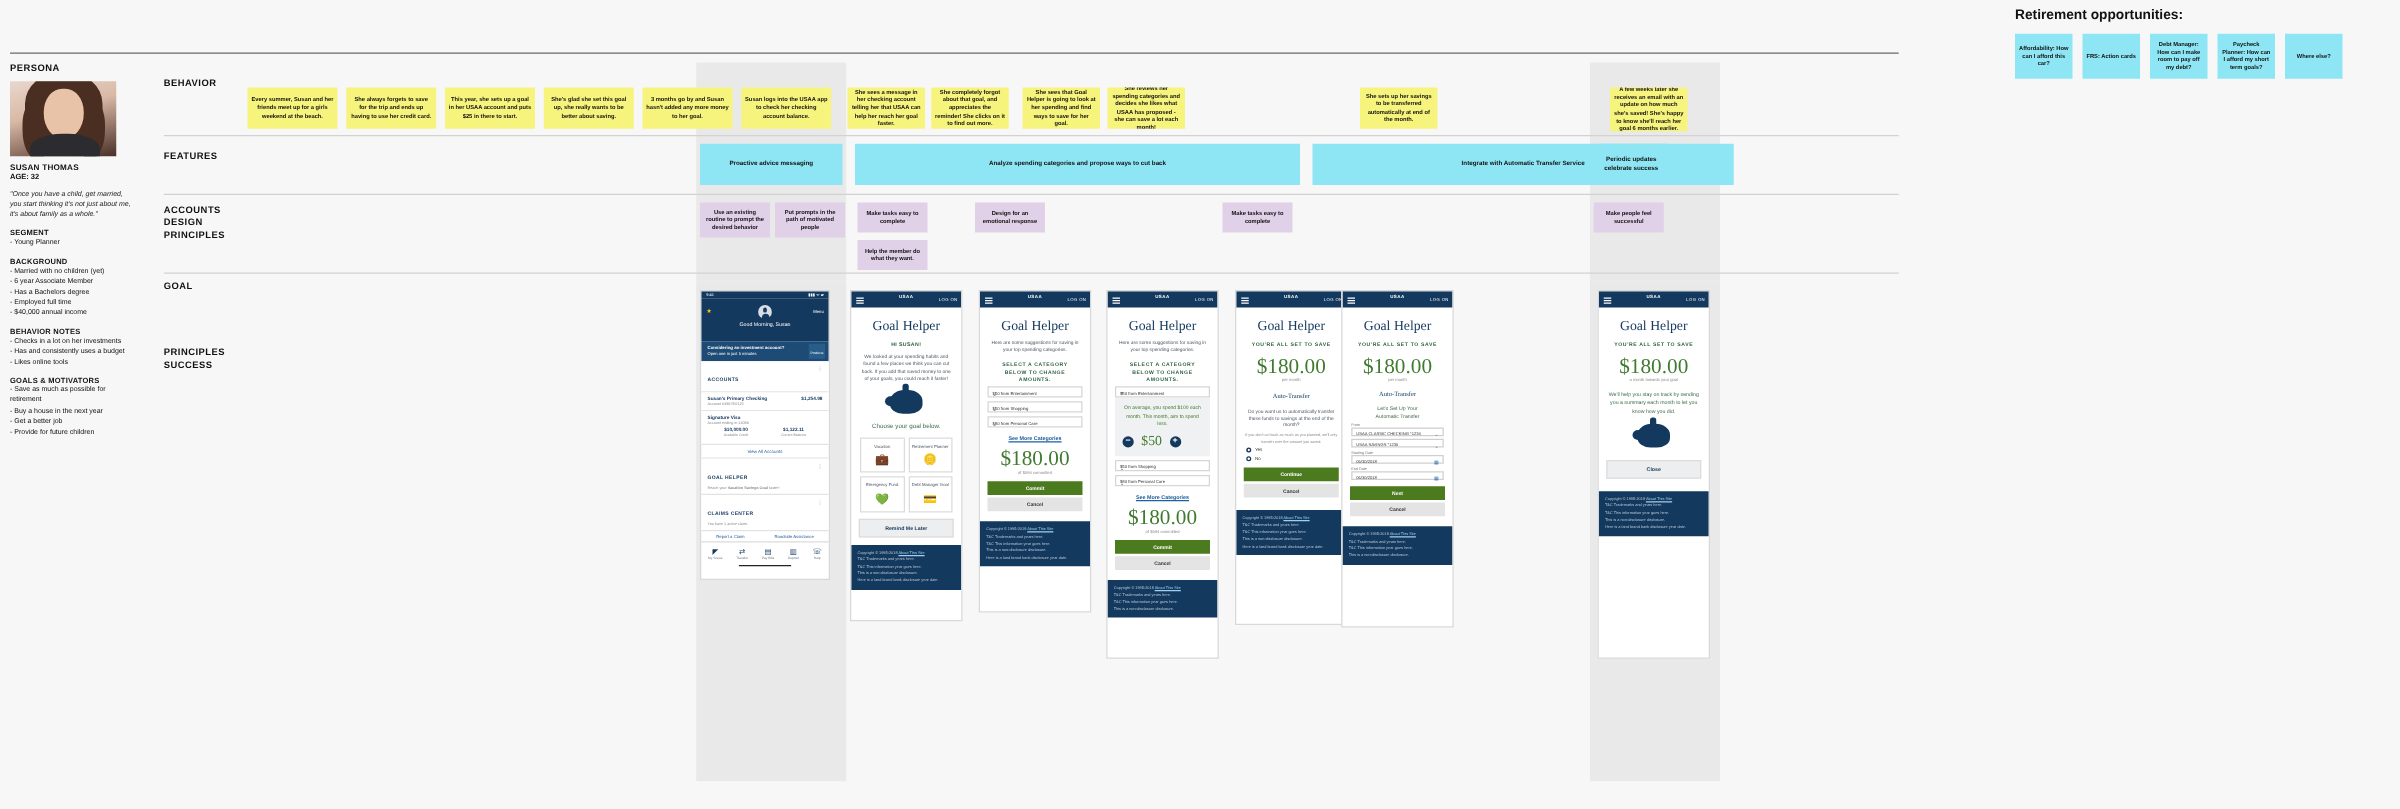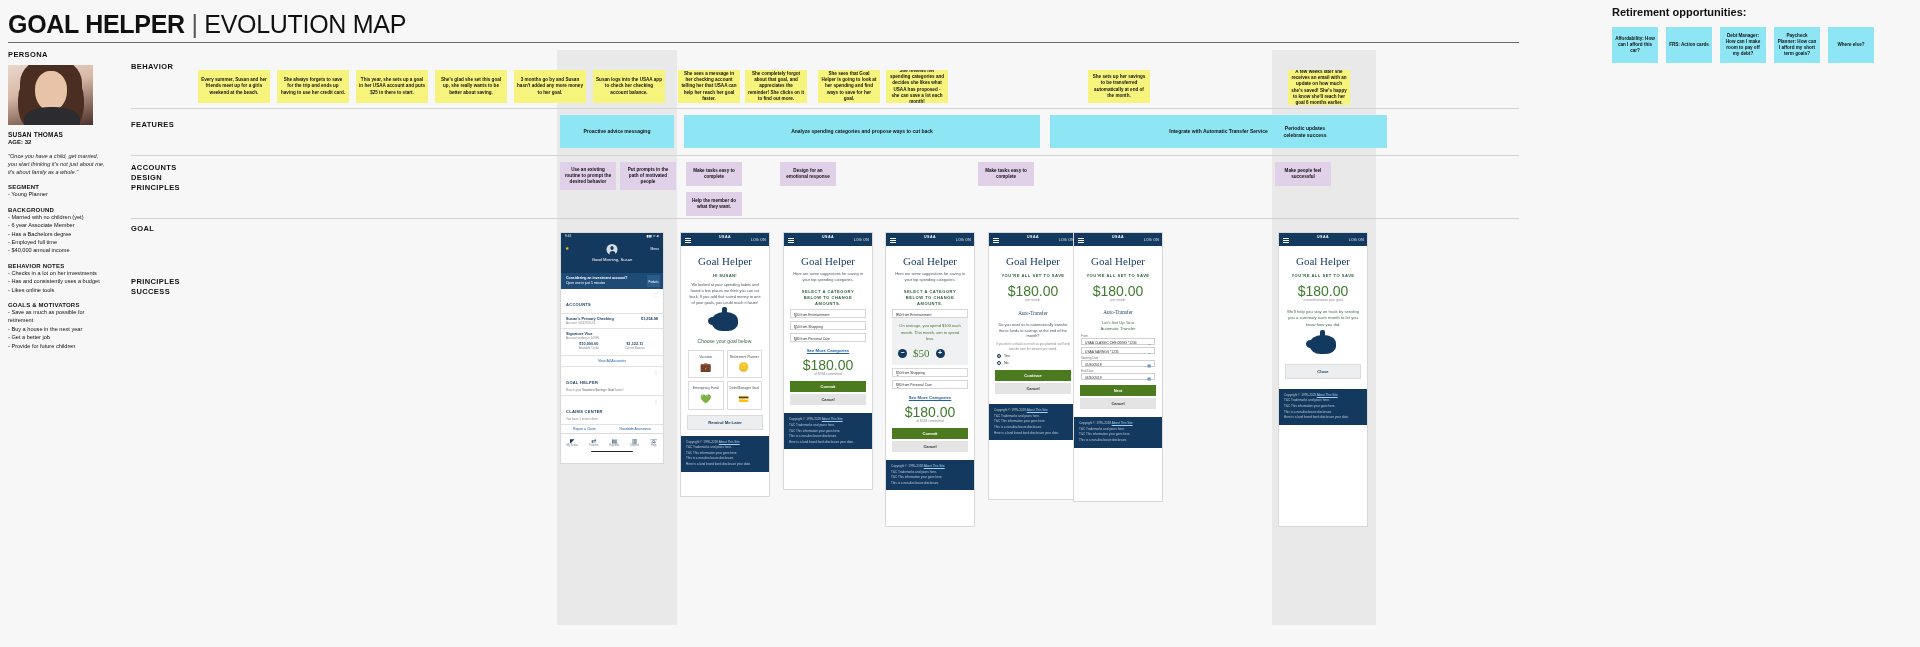--- a/index.html
+++ b/index.html
@@ -70,21 +70,21 @@
   }
   .ph-nav { background:#14395e; height:13px; position:relative; }
   .ph-nav .logo { position:absolute; left:50%; transform:translateX(-50%); top:2px; color:#fff; font-size:3.6px; font-weight:bold; letter-spacing:0.4px;}
   .ph-nav .logon { position:absolute; right:3px; top:4.5px; color:#fff; font-size:3.4px; letter-spacing:0.3px;}
   .ph-nav .burger { position:absolute; left:4px; top:5px; width:6px; height:4px; }
   .ph-nav .burger i { display:block; height:0.8px; background:#fff; margin-bottom:1px; }
   .ph-title { text-align:center; color:#14395e; font-family:"Liberation Serif", serif; font-size:11px; margin-top:9px; }
   .ph-sub { text-align:center; color:#2a5f3a; font-size:4.2px; font-weight:bold; letter-spacing:0.3px; margin-top:6px; }
   .ph-body { text-align:center; color:#4a5560; font-size:3.9px; line-height:1.5; padding:4px 7px 0; }
   .ph-caps { text-align:center; color:#2a5f3a; font-size:4.1px; font-weight:bold; letter-spacing:0.5px; line-height:1.45; padding:6px 10px 0; }
-  .ph-amount { text-align:center; color:#3f7a2e; font-family:Liberation Sans, sans-serif; font-size:14px; margin-top:4px; }
+  .ph-amount { text-align:center; color:#3f7a2e; font-family:Liberation Serif, serif; font-size:17px; margin-top:4px; }
   .ph-amount-note { text-align:center; color:#8a8a8a; font-size:3.3px; margin-top:-1px; }
   .ph-link { text-align:center; color:#1f5fa0; font-size:4.3px; font-weight:bold; text-decoration:underline; margin-top:6px; }
   .sel-row { margin:3px 6px 0; border:1px solid #d6d6d6; background:#fff; height:9px; position:relative; }
   .sel-row span { position:absolute; left:3px; top:2.4px; font-size:3.4px; color:#333; }
   .sel-row .cv { position:absolute; right:3px; top:2.6px; font-size:4px; color:#14395e; }
   .btn-green { margin:5px 6px 0; background:#4c7a1e; color:#fff; text-align:center; font-size:4px; font-weight:bold; padding:3px 0; }
   .btn-grey  { margin:2px 6px 0; background:#e4e4e4; color:#333; text-align:center; font-size:4px; font-weight:bold; padding:3px 0; }
   .btn-light { margin:5px 6px 0; background:#edeeef; color:#14395e; text-align:center; font-size:4.2px; font-weight:bold; padding:4px 0; border:1px solid #dcdcdc;}
   .ph-footer { background:#14395e; color:#b9c6d4; font-size:3.1px; line-height:1.8; padding:4px 5px; }
   .ph-footer .f-link { color:#9fd0ef; text-decoration:underline; }
@@ -145,25 +145,20 @@
   .int-card {
     width:46px; min-height:36px; background:#8ee6f5;
     font-size:4.6px; font-weight:bold; line-height:1.35; text-align:center;
     padding:4px 3px; display:flex; align-items:center; justify-content:center;
   }
 </style>
 </head>
 <body>
 
 <div id="header">
-  <div id="title">
-    <span class="bold">GOAL HELPER</span>
-    <span class="bar">|</span>
-    <span class="thin">EVOLUTION MAP</span>
-  </div>
   <div id="header-rule"></div>
 </div>
 
 <div id="persona">
   <div class="lane-label">PERSONA</div>
   <div id="persona-photo">
     <div class="hair"></div>
       <div class="hairL"></div>
       <div class="hairR"></div>
     <div class="face"></div>

